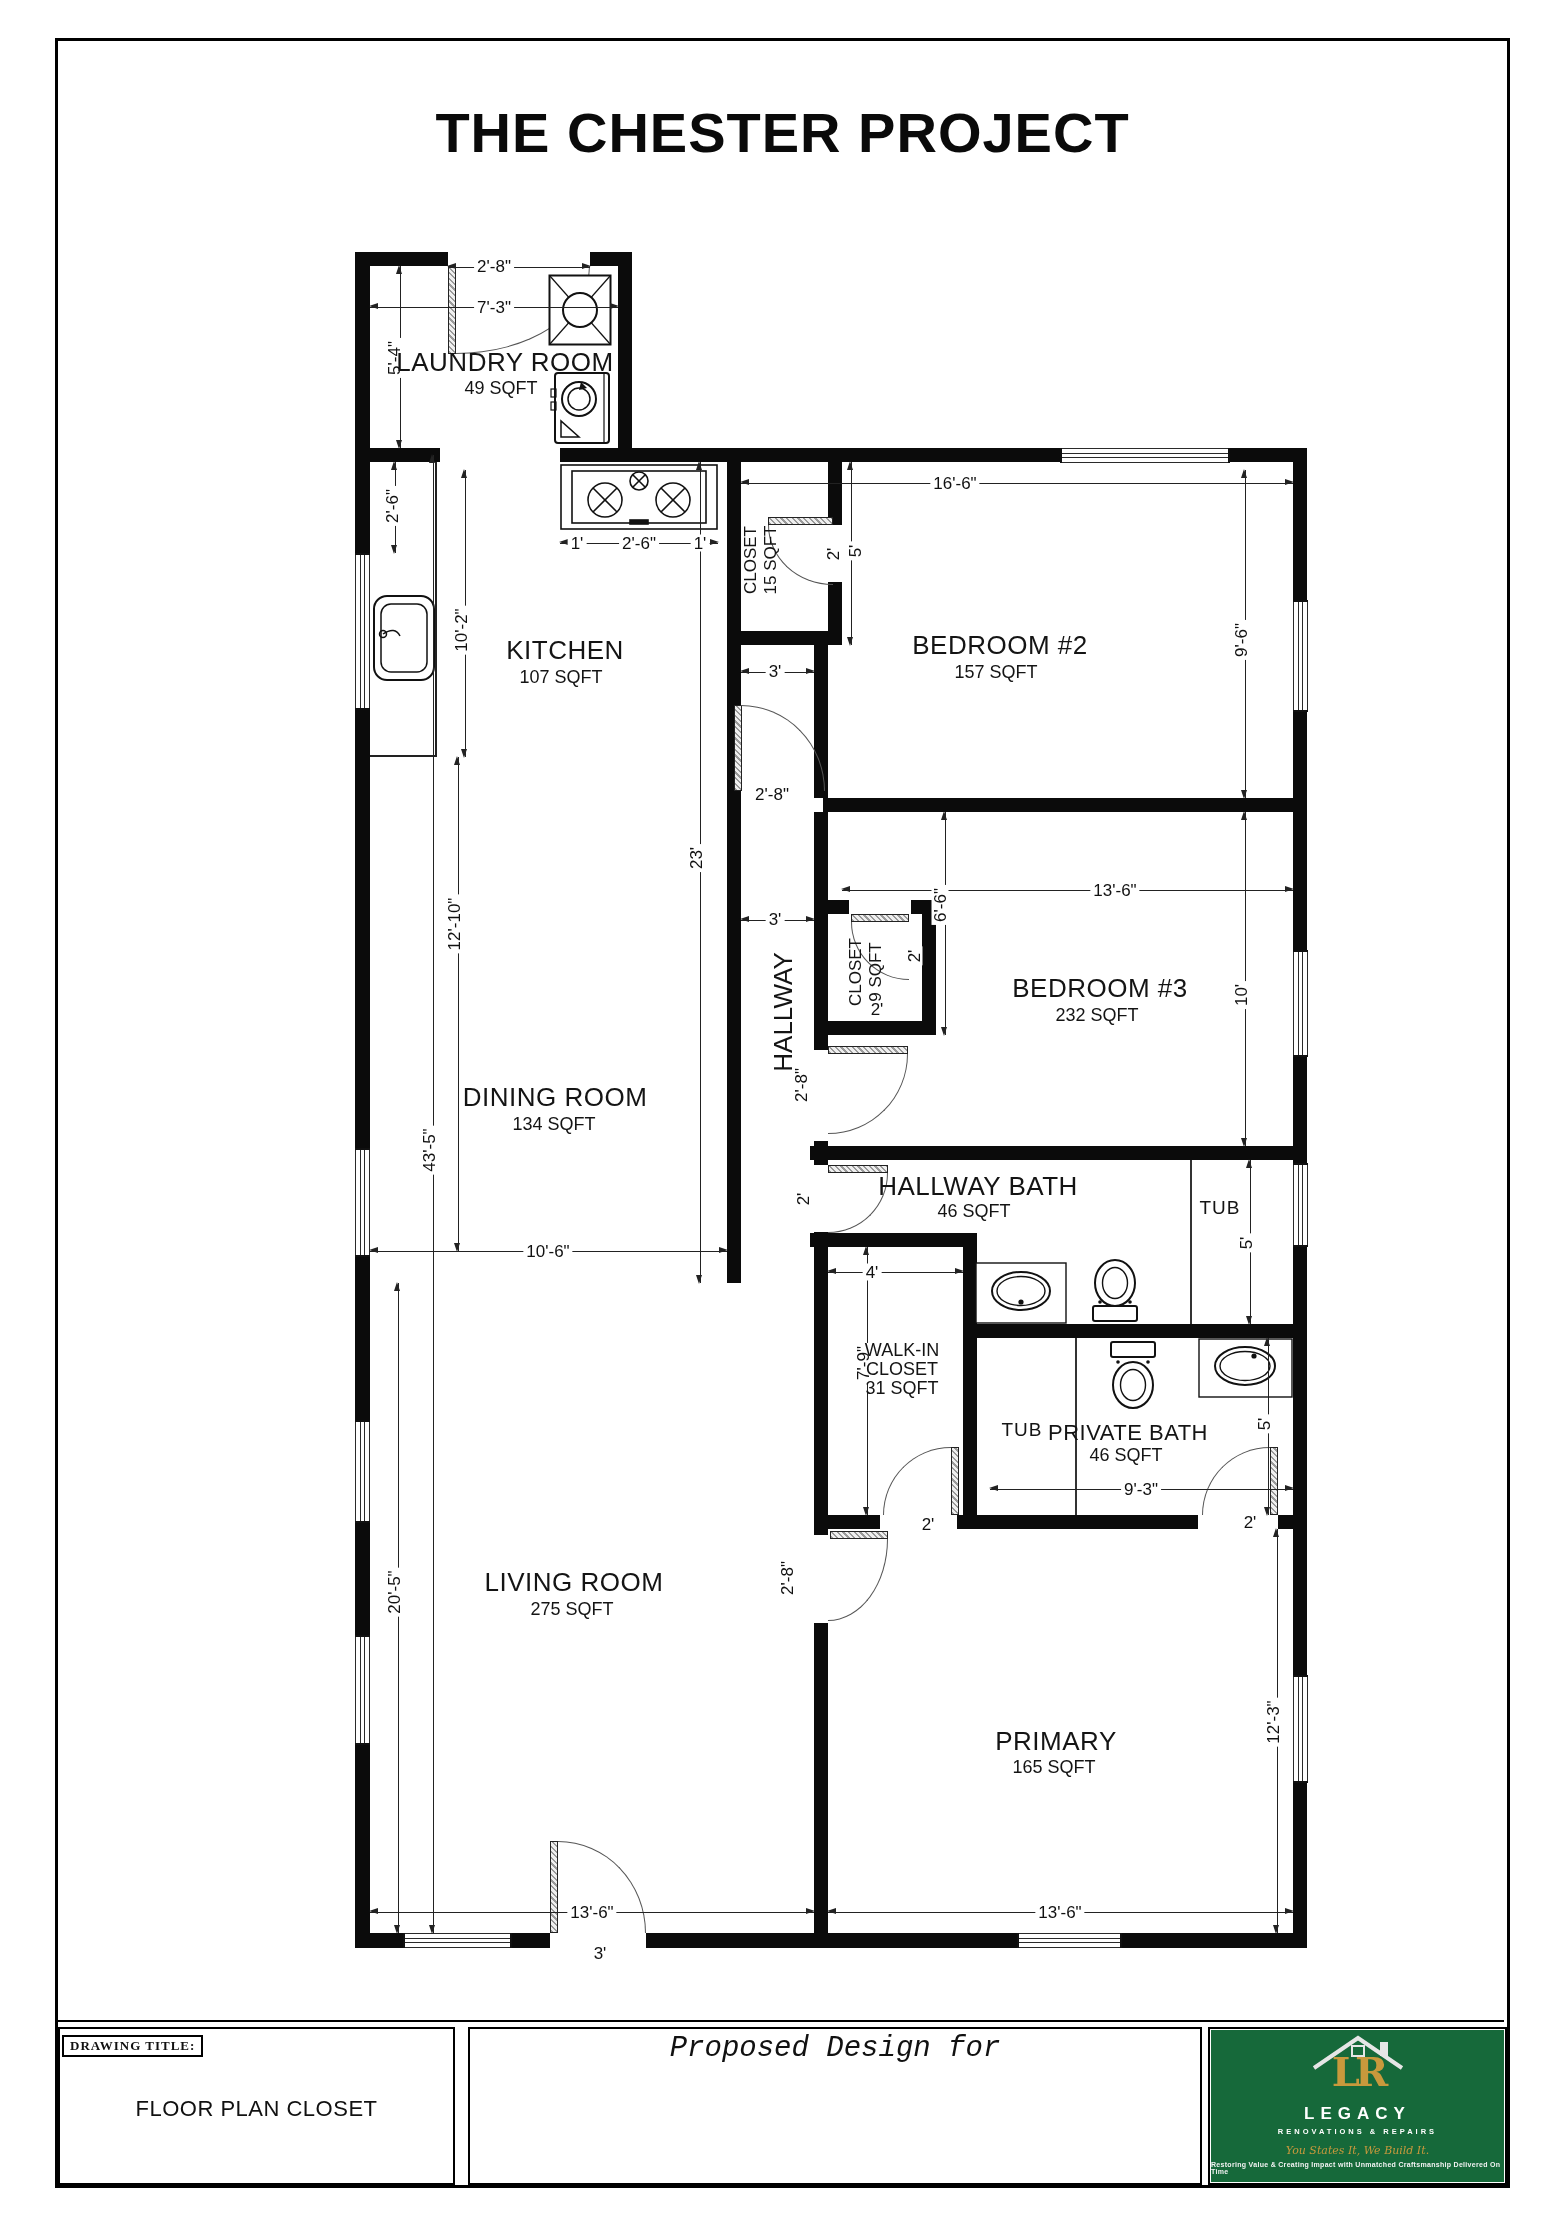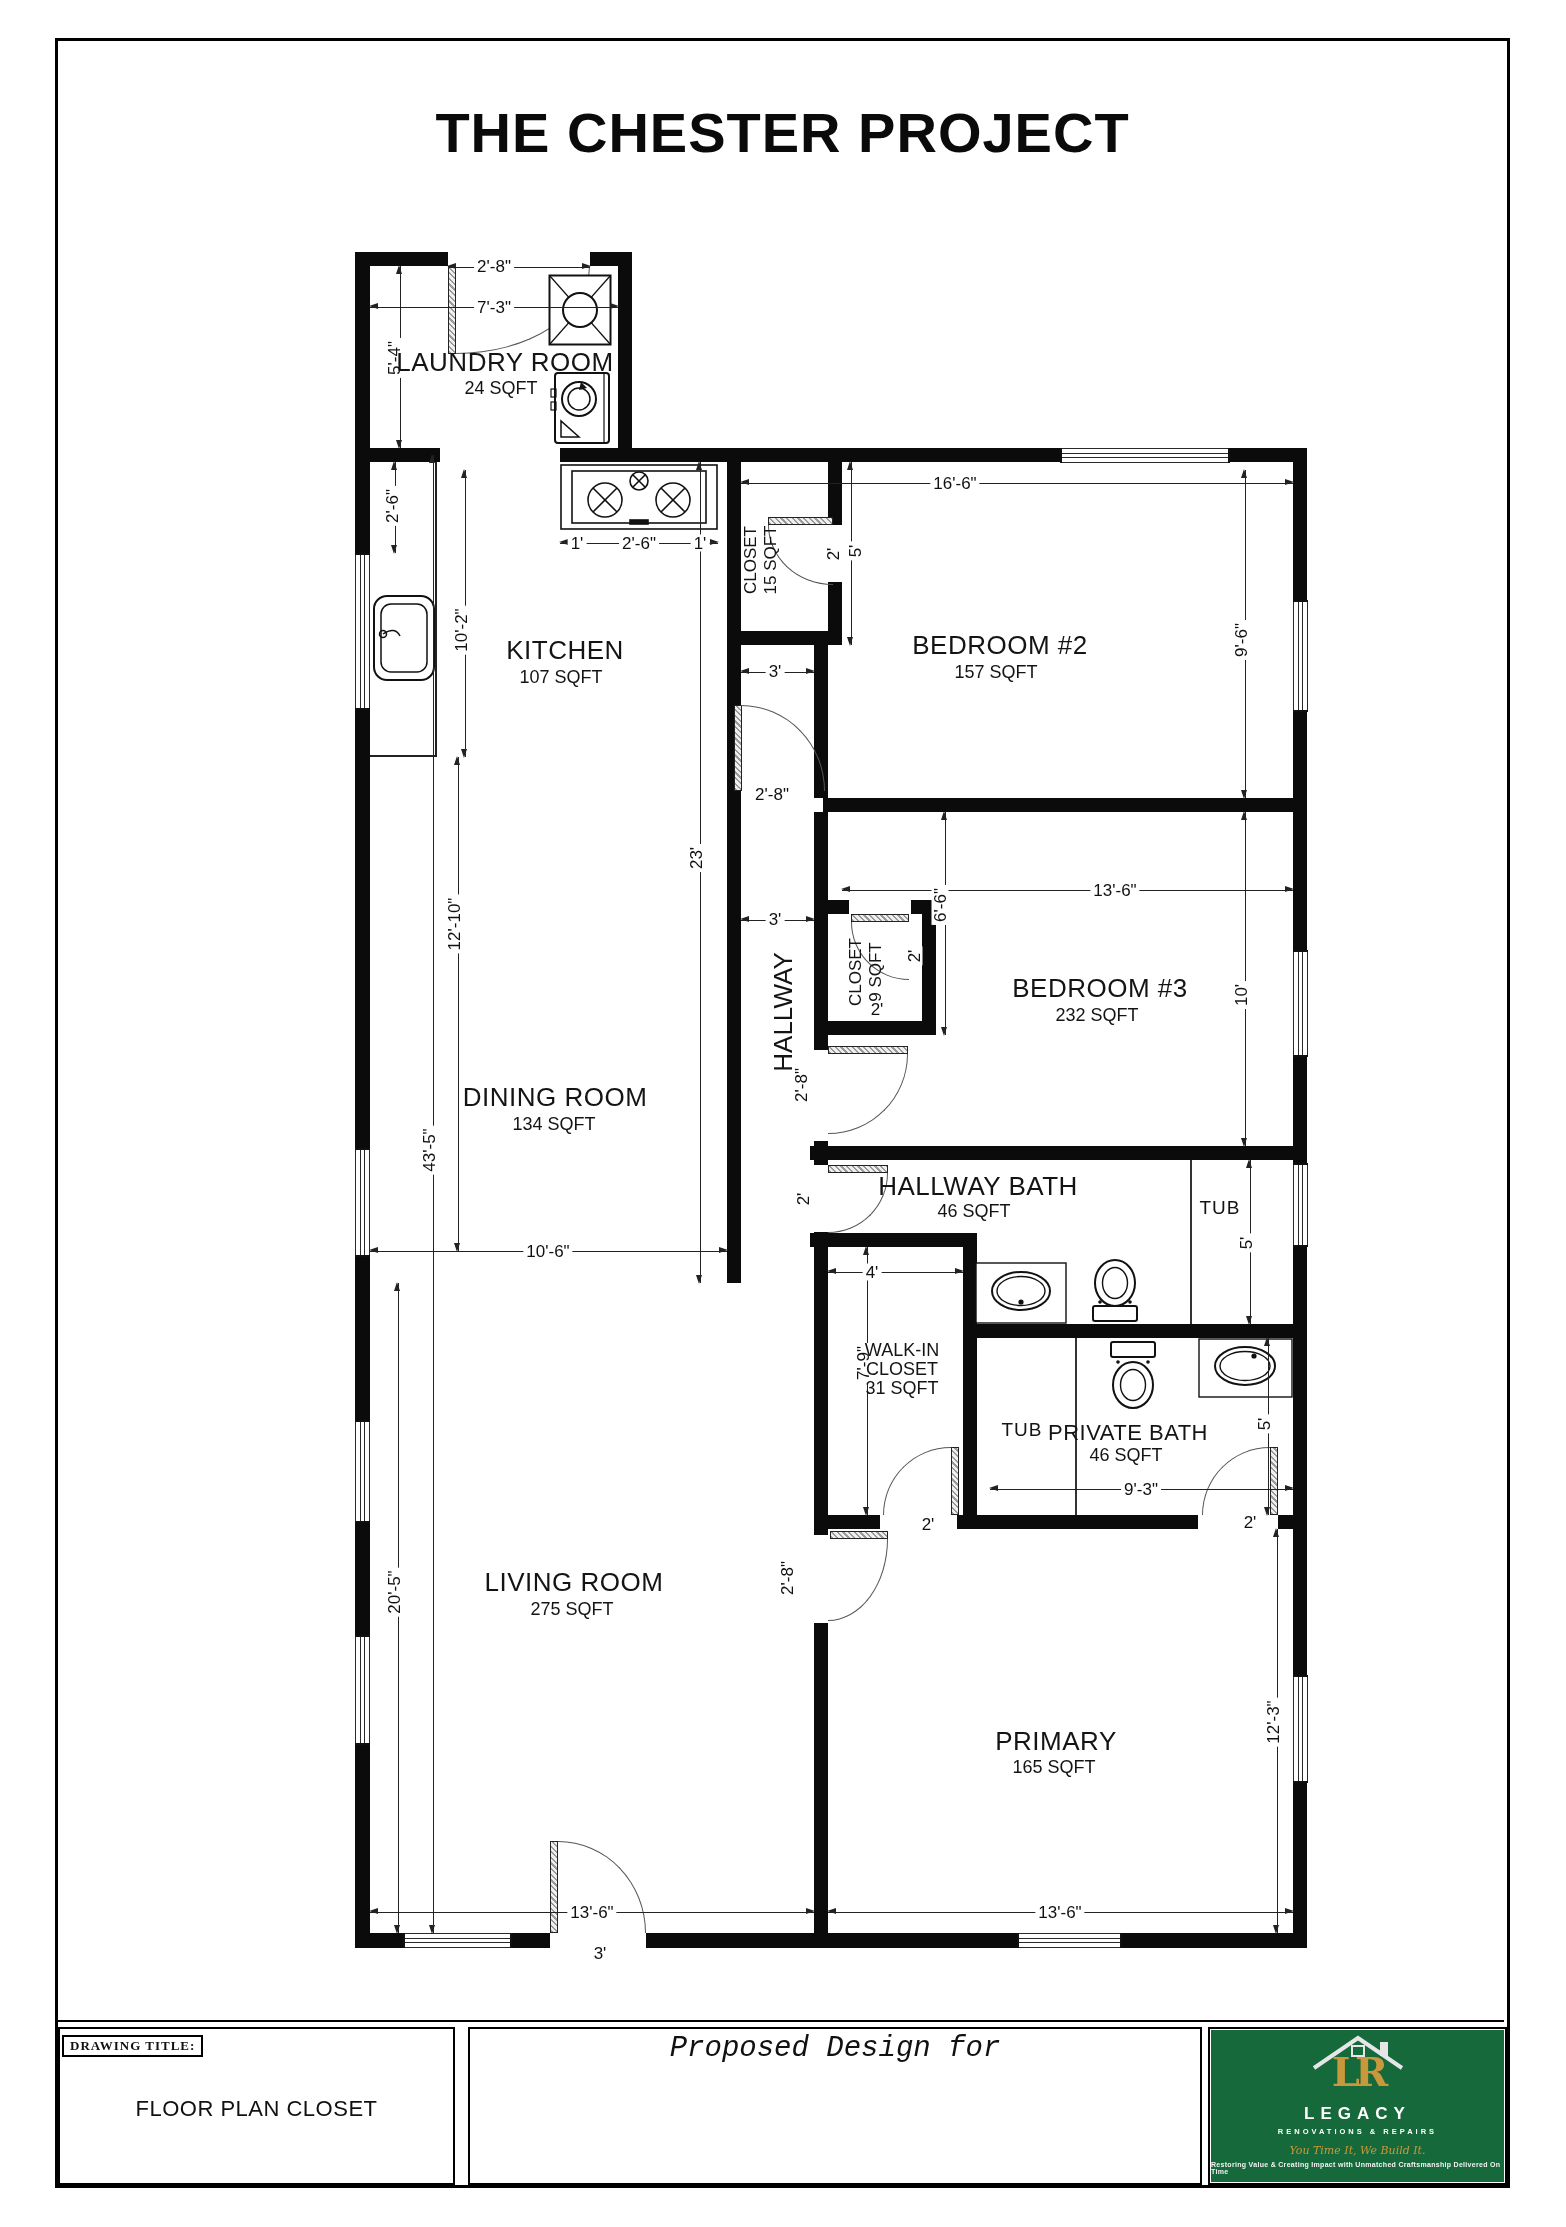--- a/index.html
+++ b/index.html
@@ -280,21 +280,21 @@
   <div class="dlab v" style="left:394px;top:1592px">20'-5"</div>
   <div class="dlab v" style="left:1273px;top:1722px">12'-3"</div>
   <div class="dlab" style="left:592px;top:1912px">13'-6"</div>
   <div class="dlab" style="left:1060px;top:1912px">13'-6"</div>
   <div class="dlab" style="left:600px;top:1953px">3'</div>
   <div class="dlab v" style="left:454px;top:924px">12'-10"</div>
   <div class="dlab v" style="left:429px;top:1150px">43'-5"</div>
   <div class="dlab" style="left:548px;top:1251px">10'-6"</div>
 
   <div class="rname" style="left:505px;top:362px">LAUNDRY ROOM</div>
-  <div class="rsize" style="left:501px;top:388px">24 SQFT</div>
+  <div class="rsize" style="left:501px;top:388px">49 SQFT</div>
   <div class="rname" style="left:565px;top:650px">KITCHEN</div>
   <div class="rsize" style="left:561px;top:677px">107 SQFT</div>
   <div class="rname" style="left:555px;top:1097px">DINING ROOM</div>
   <div class="rsize" style="left:554px;top:1124px">134 SQFT</div>
   <div class="rname" style="left:574px;top:1582px">LIVING ROOM</div>
   <div class="rsize" style="left:572px;top:1609px">275 SQFT</div>
   <div class="rname" style="left:1000px;top:645px">BEDROOM #2</div>
   <div class="rsize" style="left:996px;top:672px">157 SQFT</div>
   <div class="rname" style="left:1100px;top:988px">BEDROOM #3</div>
   <div class="rsize" style="left:1097px;top:1015px">232 SQFT</div>
@@ -332,16 +332,16 @@
     <div class="lr-wrap">
       <svg class="lr-roof" width="100" height="36" viewBox="0 0 100 36" fill="none">
         <path d="M6 34 L50 4 L94 34" stroke="#e6e6e6" stroke-width="4"></path>
         <rect x="72" y="8" width="8" height="14" fill="#e6e6e6"></rect>
         <rect x="44" y="12" width="12" height="10" stroke="#e6e6e6" stroke-width="2"></rect>
       </svg>
       <div class="lr-text">LR</div>
     </div>
     <div class="logo-name">LEGACY</div>
     <div class="logo-sub">RENOVATIONS &amp; REPAIRS</div>
-    <div class="logo-tag">You Time It, We Build It.</div>
+    <div class="logo-tag">You States It, We Build It.</div>
     <div class="logo-motto">Restoring Value &amp; Creating Impact with Unmatched Craftsmanship Delivered On Time</div>
   </div>
 </div>
 
 </body></html>

